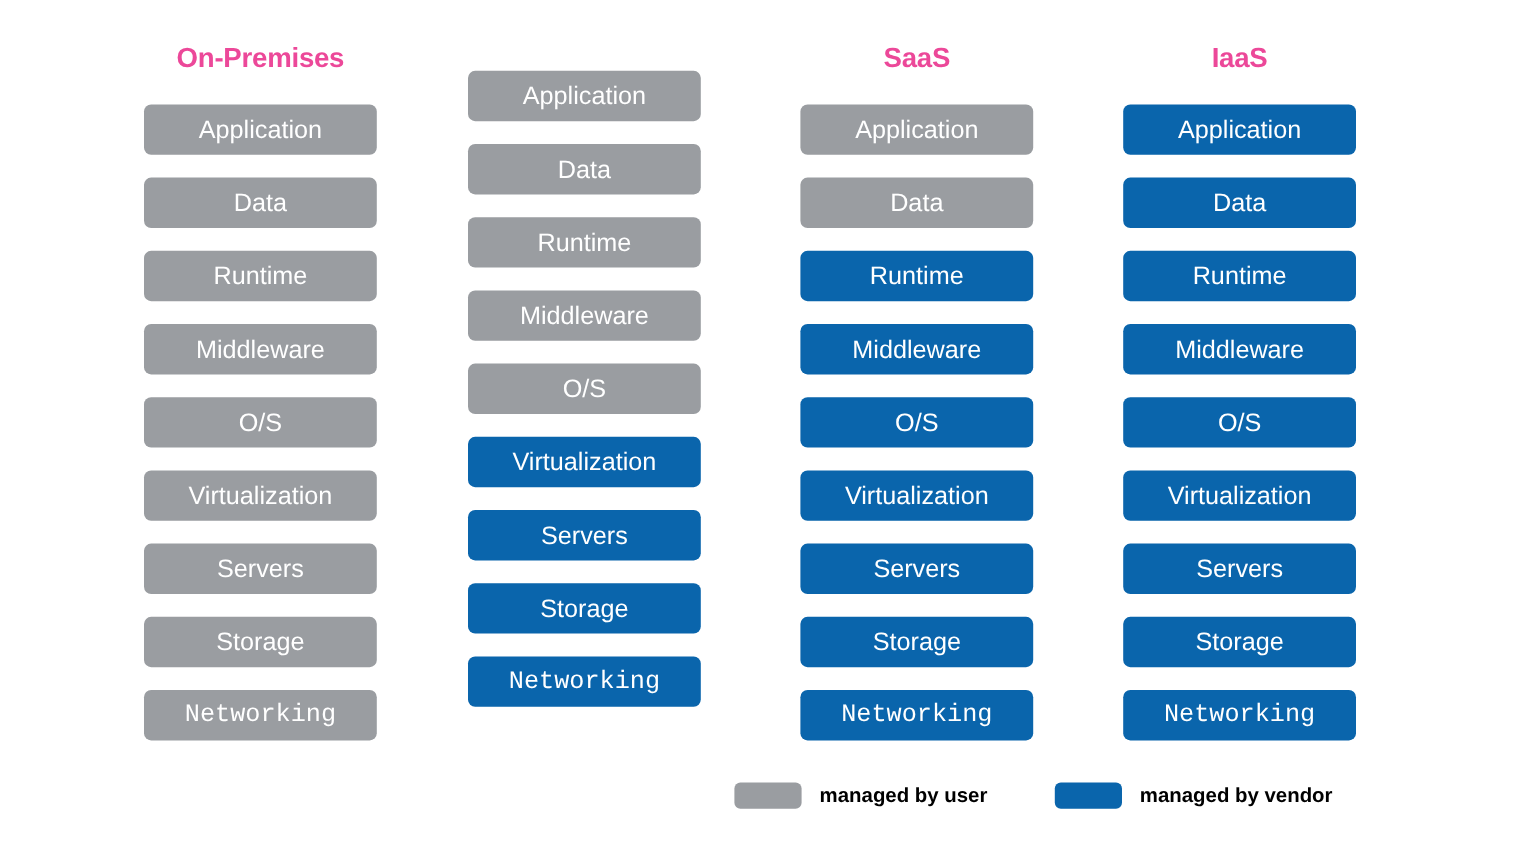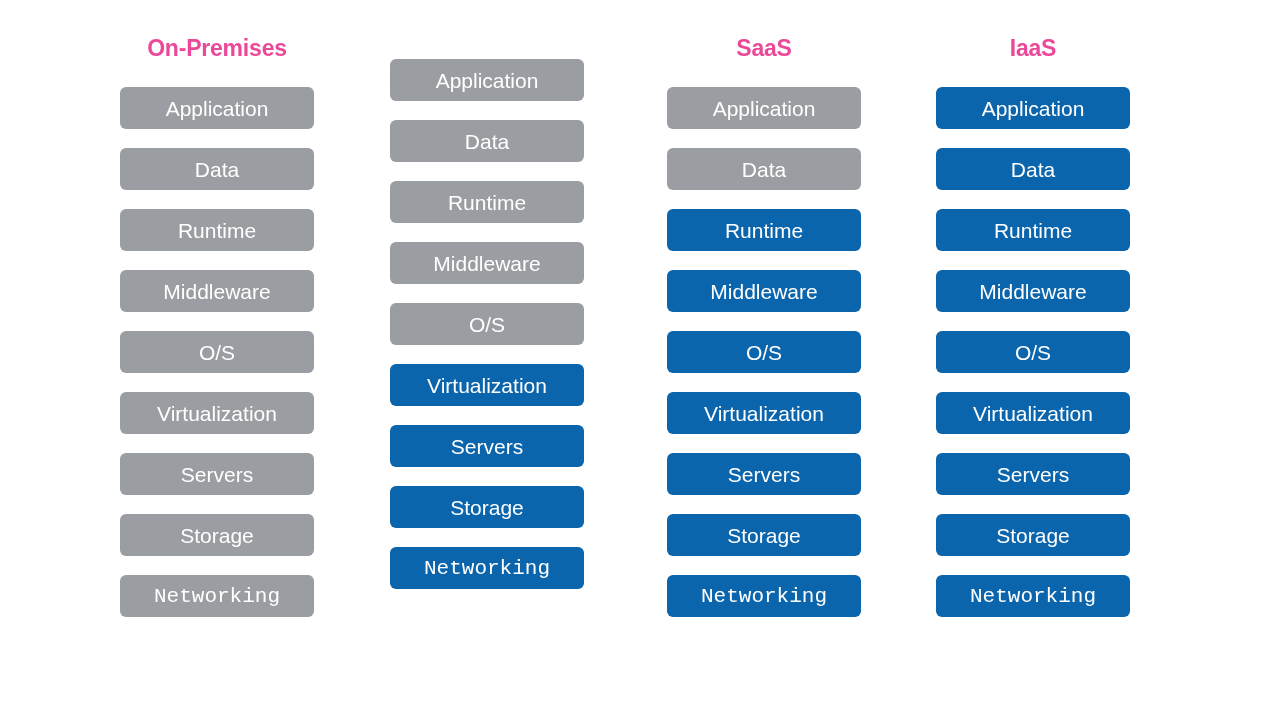--- a/index.html
+++ b/index.html
@@ -226,14 +226,22 @@
         </div>
         <div class="layer-box" style="background: rgb(10, 101, 172);">
           <span class="layer-label">Storage</span>
         </div>
         <div class="layer-box" style="background: rgb(10, 101, 172);">
           <span class="layer-label">Networking</span>
         </div>
       </div>
     </div>
     <div class="legend">
+      <div class="legend-item">
+        <span class="legend-swatch" style="background: rgb(154, 157, 161);"></span>
+        <span class="legend-text">managed by user</span>
+      </div>
+      <div class="legend-item second">
+        <span class="legend-swatch" style="background: rgb(10, 101, 172);"></span>
+        <span class="legend-text">managed by vendor</span>
+      </div>
     </div>
   </div>
 
 </body></html>

